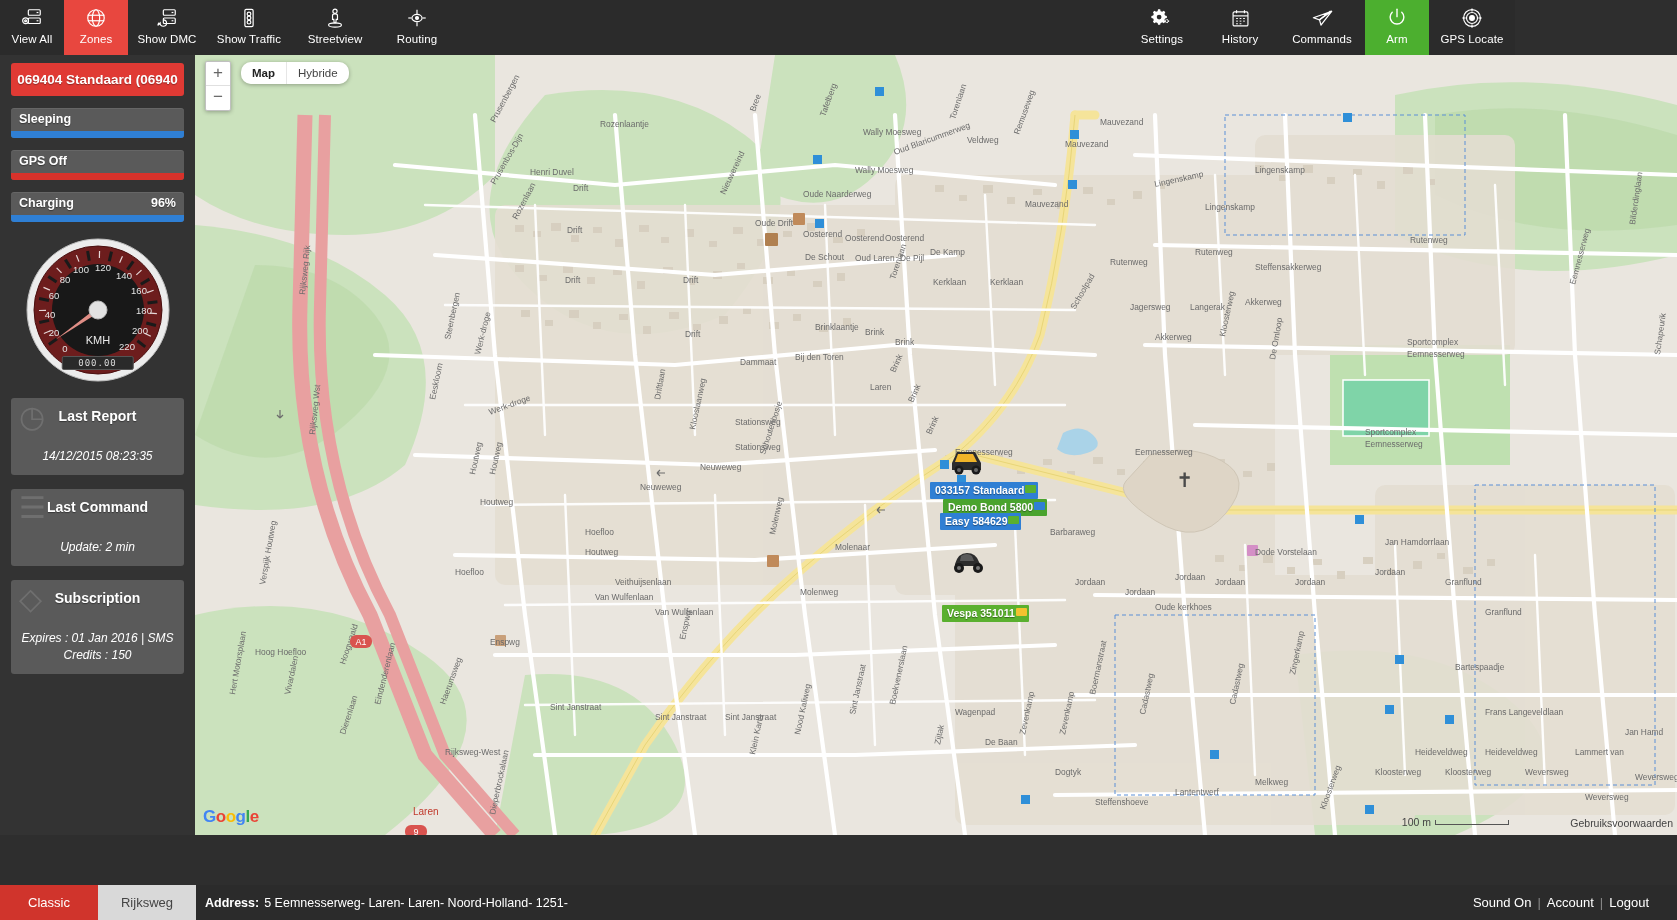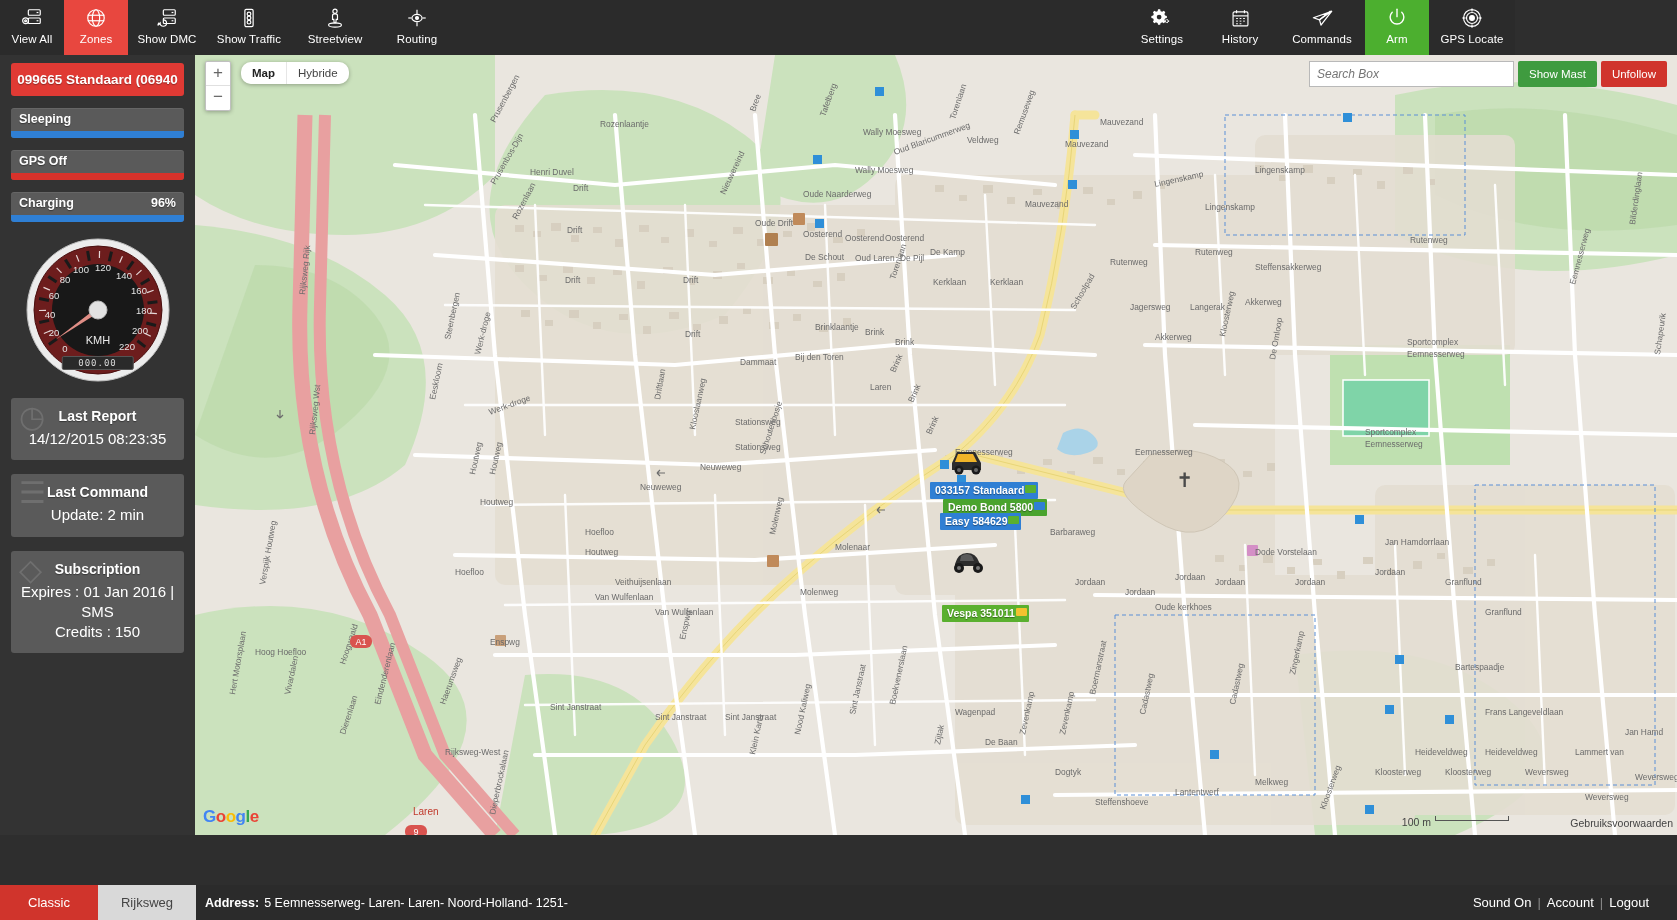--- a/index.html
+++ b/index.html
@@ -62,21 +62,21 @@
     padding: 1px 16px; font-family: "DejaVu Sans Mono", monospace;
     font-size: 9px; color: #d8d8d8; letter-spacing: 1px;
   }
 
   .infobox {
     margin-top: 14px; background: #5a5a5a; border-radius: 3px;
     padding: 10px 6px 11px 6px; text-align: center; color: #fff;
     position: relative; overflow: hidden;
   }
   .infobox .title { font-size: 14px; font-weight: bold; text-shadow: 0 1px 1px rgba(0,0,0,.4); }
-  .infobox .sub { font-size: 15px; margin-top: 5px; line-height: 1.35; }
+  .infobox .sub { font-size: 12px; margin-top: 24px; line-height: 1.35; font-style: italic; }
   .infobox .wm {
     position: absolute; left: 8px; top: 4px; opacity: .13; color: #fff;
     font-size: 30px; line-height: 1;
   }
 
   
   .map {
     position: absolute; top: 55px; left: 195px; width: 1482px; height: 780px;
     overflow: hidden; background: #e9e6df;
   }
@@ -136,21 +136,21 @@
     position: absolute; left: 8px; bottom: 8px; z-index: 12;
     font-size: 17px; font-weight: bold; letter-spacing: -.5px;
     font-family: "Liberation Sans", sans-serif;
   }
   .gwm span:nth-child(1){color:#4285F4}.gwm span:nth-child(2){color:#EA4335}
   .gwm span:nth-child(3){color:#FBBC05}.gwm span:nth-child(4){color:#4285F4}
   .gwm span:nth-child(5){color:#34A853}.gwm span:nth-child(6){color:#EA4335}
 
   .scale {
     position: absolute; right: 168px; bottom: 7px; z-index: 12;
-    font-size: 10.5px; color: #444; display: flex; align-items: flex-start; gap: 4px;
+    font-size: 10.5px; color: #444; display: flex; align-items: center; gap: 4px;
   }
   .scale .rule { width: 74px; height: 5px; border: 1px solid #555; border-top: none; }
   .terms { position: absolute; right: 4px; bottom: 6px; z-index: 12; font-size: 10.5px; color: #444; }
 
   
   .bottom {
     position: absolute; left: 0; bottom: 0; width: 1677px; height: 35px;
     background: #2b2b2b; display: flex; align-items: stretch; z-index: 40;
   }
   .mode-tab {
@@ -325,21 +325,21 @@
               <line x1="19" y1="12" x2="22.5" y2="12"></line>
           </svg>
         </div>
         <div class="lbl">GPS Locate</div>
       </div>
     </div>
   </div>
 
   <div class="sidebar">
 
-    <div class="unit-btn">099665 Standaard (06940</div>
+    <div class="unit-btn">069404 Standaard (06940</div>
 
     <div class="statbox">
       <div class="row">
         <span>Sleeping</span>
         <span></span>
       </div>
       <div class="bar" style="background:#2f7fd4"></div>
     </div>
 
     <div class="statbox">
@@ -844,25 +844,20 @@
     <div class="map-ctrl-zoom">
       <div>+</div>
       <div>−</div>
     </div>
 
     <div class="map-type">
       <div class="sel">Map</div>
       <div>Hybride</div>
     </div>
 
-    <div class="searchbar">
-      <input type="text" placeholder="Search Box" style="">
-      <div class="btn btn-green">Show Mast</div>
-      <div class="btn btn-red">Unfollow</div>
-    </div>
 
     <div class="veh" style="left:752px; top:388px;">
       <svg width="40" height="34" viewBox="0 0 40 34">
         <path d="M5 20 L10 9 h18 l6 11 v7 H5z" fill="#2c2c2c"></path>
         <path d="M11 11 h15 l4 8 H8z" fill="#f0b429"></path>
         <circle cx="12" cy="27" r="4.5" fill="#1a1a1a"></circle>
           <circle cx="12" cy="27" r="2" fill="#666"></circle>
         <circle cx="29" cy="27" r="4.5" fill="#1a1a1a"></circle>
           <circle cx="29" cy="27" r="2" fill="#666"></circle>
       </svg>

